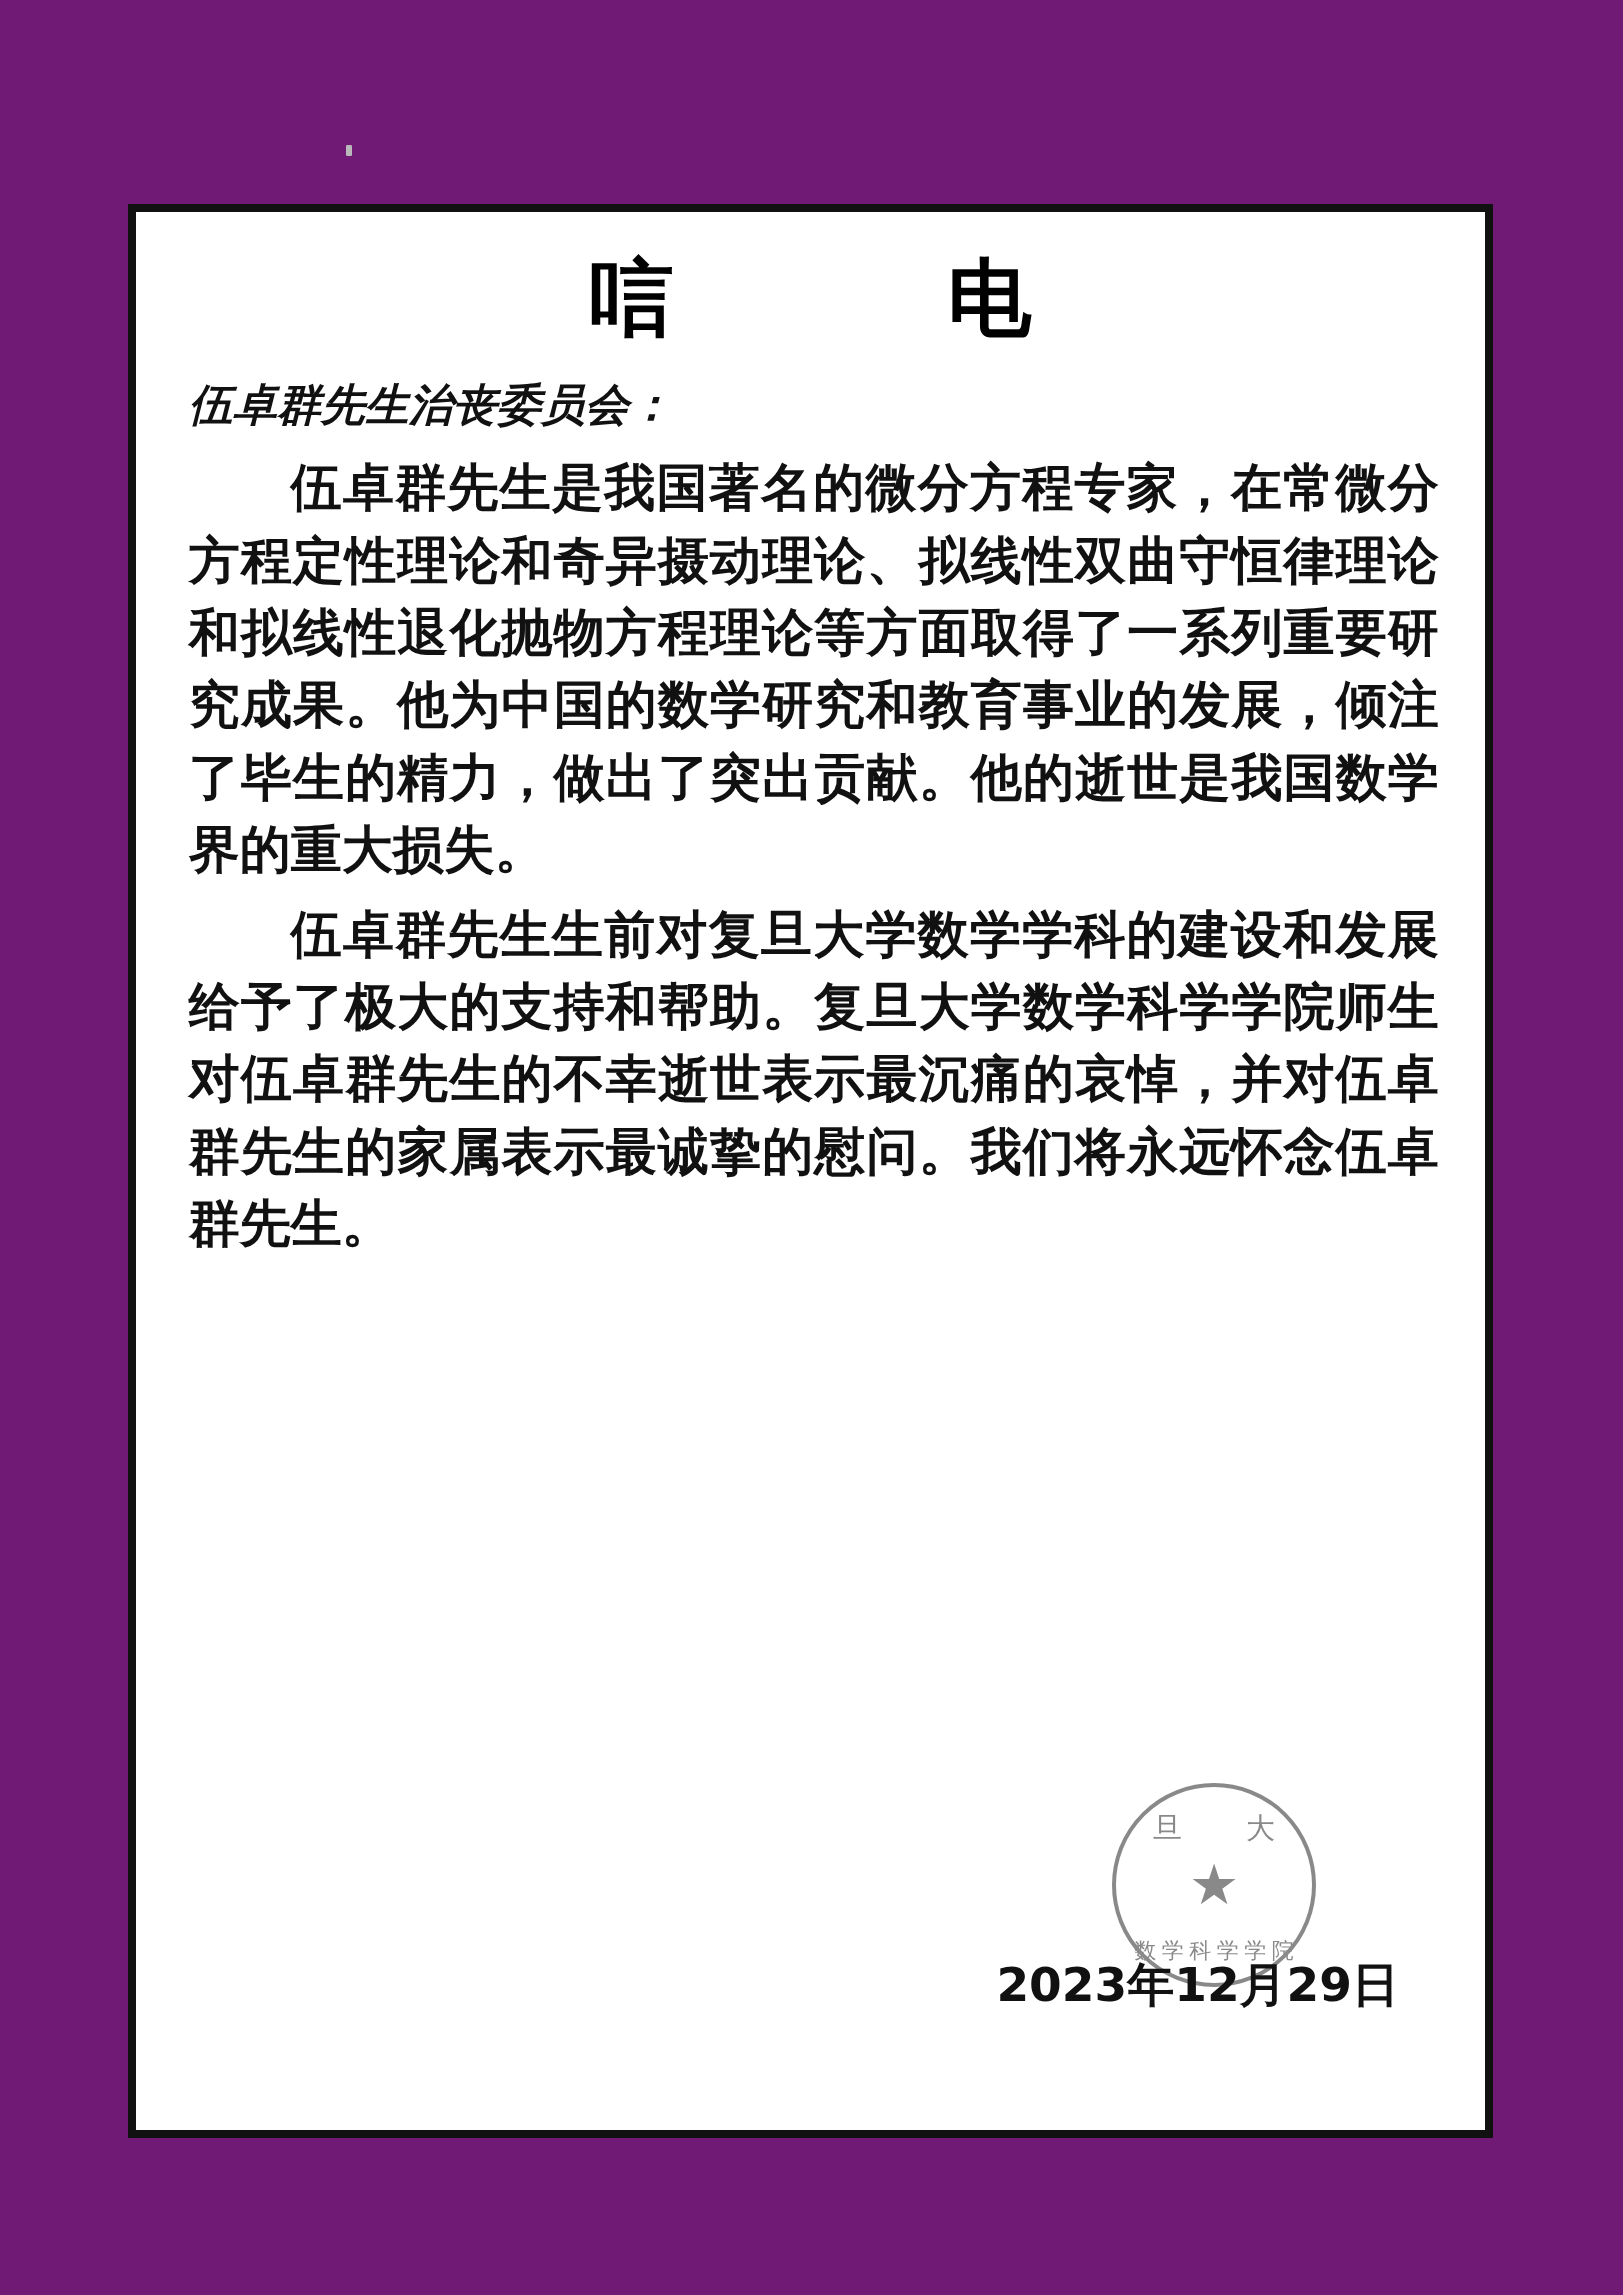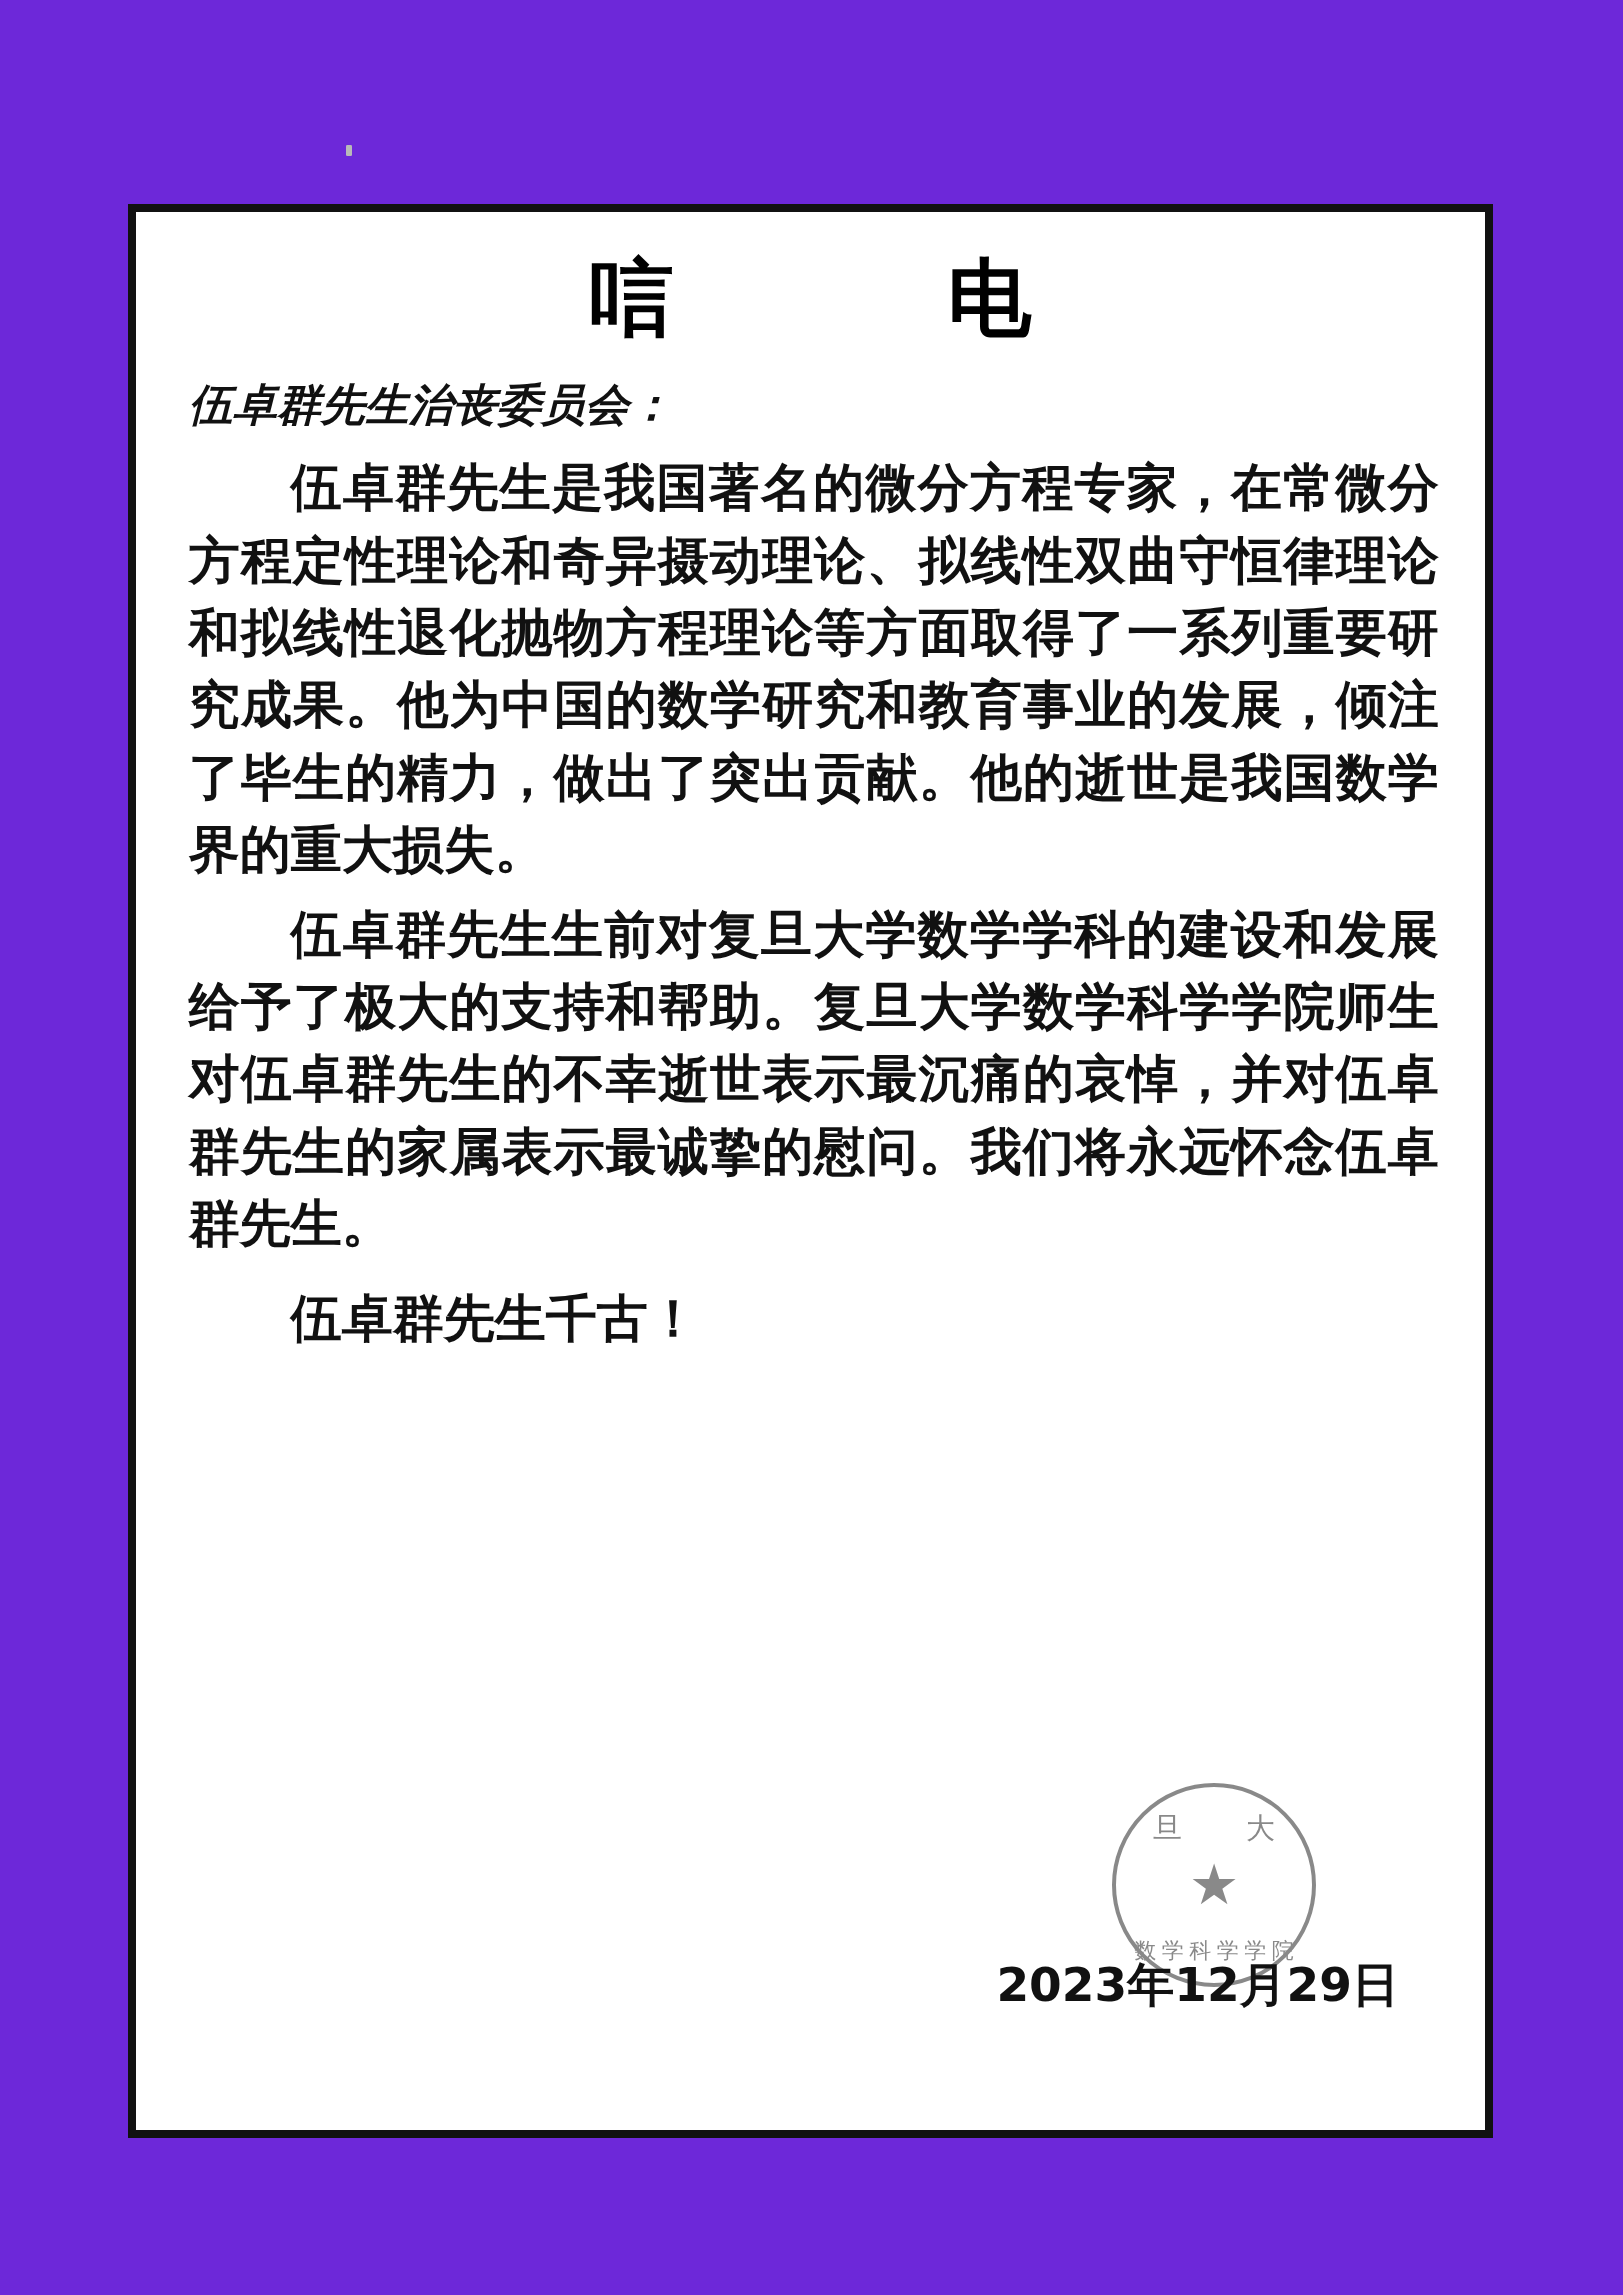--- a/index.html
+++ b/index.html
@@ -16,21 +16,21 @@
     overflow: hidden;
   }
 
   
   .page {
     position: absolute;
     left: 0;
     top: 0;
     width: 1623px;
     height: 2295px;
-    background: #6d28d9;
+    background: #701a75;
   }
 
   
   .frame {
     position: absolute;
     left: 128px;
     top: 204px;
     width: 1365px;
     height: 1934px;
     border: 8.5px solid #111111;
@@ -183,21 +183,20 @@
 
       <div class="doc-title">唁　　电</div>
 
       <div class="addressee">伍卓群先生治丧委员会：</div>
 
 
       <p class="body-para">伍卓群先生是我国著名的微分方程专家，在常微分方程定性理论和奇异摄动理论、拟线性双曲守恒律理论和拟线性退化抛物方程理论等方面取得了一系列重要研究成果。他为中国的数学研究和教育事业的发展，倾注了毕生的精力，做出了突出贡献。他的逝世是我国数学界的重大损失。</p>
 
       <p class="body-para">伍卓群先生生前对复旦大学数学学科的建设和发展给予了极大的支持和帮助。复旦大学数学科学学院师生对伍卓群先生的不幸逝世表示最沉痛的哀悼，并对伍卓群先生的家属表示最诚挚的慰问。我们将永远怀念伍卓群先生。</p>
 
-      <p class="salute-para">伍卓群先生千古！</p>
 
       <div class="seal">
         <div class="seal-text-top">旦　大</div>
         <div class="seal-star">★</div>
         <div class="seal-text-bottom">数学科学学院</div>
       </div>
 
       <div class="signature-block">
         <div class="sign-date">2023年12月29日</div>
       </div>

